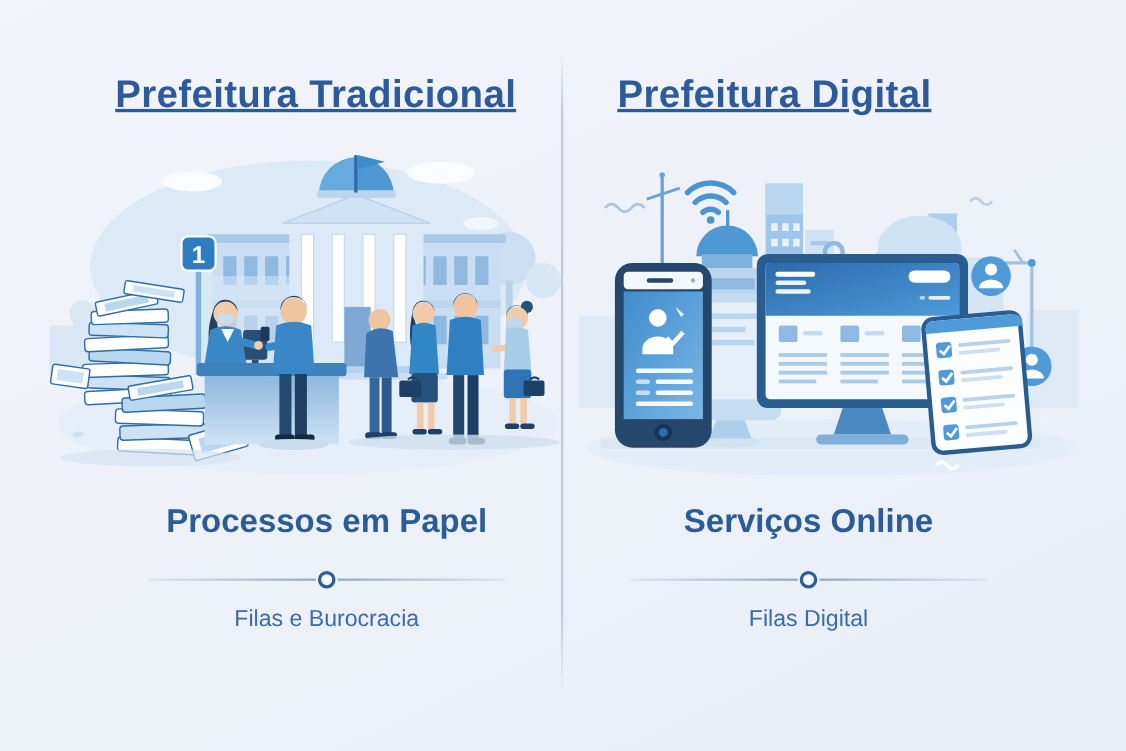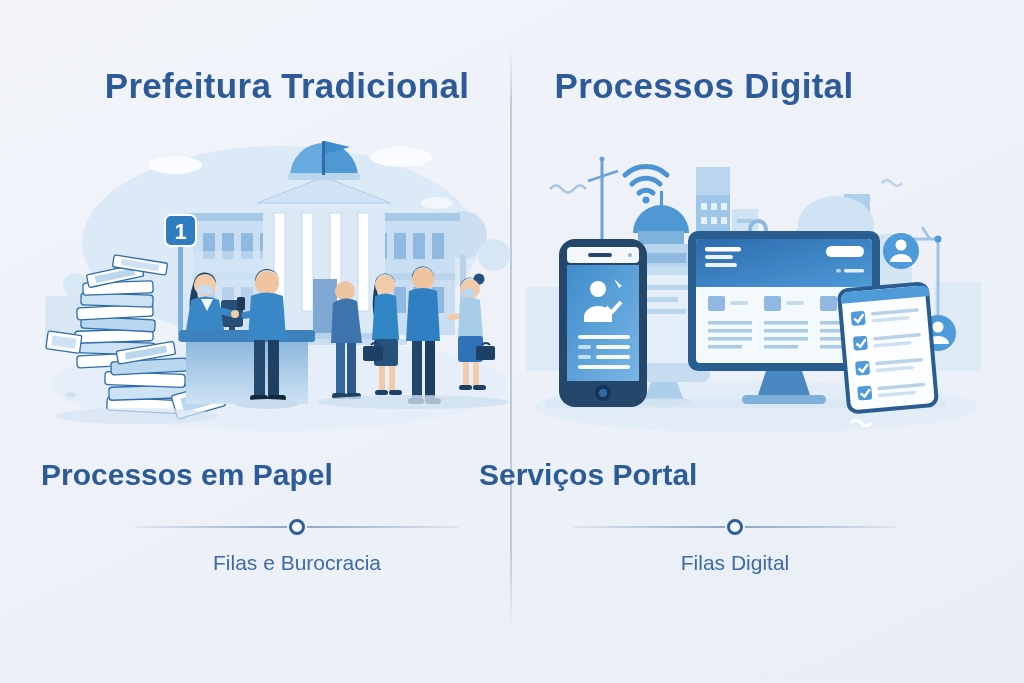--- a/index.html
+++ b/index.html
@@ -10,29 +10,29 @@
   }
   .vertical-divider{
     position:absolute;left:510px;top:48px;width:2px;height:582px;
     background:linear-gradient(to bottom,rgba(172,187,210,0),rgba(172,187,210,.75) 10%,rgba(172,187,210,.75) 86%,rgba(172,187,210,0));
   }
   .panel{position:absolute;top:0;width:512px;height:683px;}
   .panel.left{left:0;}
   .panel.right{left:512px;}
   .panel-title{
     position:absolute;top:66px;left:0;width:100%;text-align:center;
-    font-size:35px;font-weight:bold;color:#2d5b99;letter-spacing:.3px;
+    font-size:35px;font-weight:bold;color:#2d5b99;letter-spacing:.3px;text-decoration:underline;
   }
   .left .panel-title{transform:translateX(31px);}
   .right .panel-title{transform:translateX(-64px);}
   .illustration{position:absolute;}
   .left .illustration{left:45px;top:133px;}
   .right .illustration{left:14px;top:139px;}
   .caption-primary{
-    position:absolute;top:458px;left:0;width:100%;
+    position:absolute;top:458px;left:0;width:100%;text-align:center;
     font-size:30px;font-weight:bold;color:#2c5c97;
   }
   .left .caption-primary{transform:translateX(41px);}
   .right .caption-primary{transform:translateX(-33px);}
   .divider-row{position:absolute;top:519px;width:324px;display:flex;align-items:center;}
   .left .divider-row{left:135px;}
   .right .divider-row{left:61px;}
   .divider-row .line{flex:1;height:1.5px;}
   .divider-row .line.l{background:linear-gradient(to right,rgba(150,170,198,.15),#93a9c6);}
   .divider-row .line.r{background:linear-gradient(to left,rgba(150,170,198,.15),#93a9c6);}
@@ -266,21 +266,21 @@
     <div class="caption-primary">Processos em Papel</div>
     <div class="divider-row">
       <span class="line l"></span>
       <span class="dot"></span>
       <span class="line r"></span>
     </div>
     <div class="caption-secondary">Filas e Burocracia</div>
   </div>
 
   <div class="panel right">
-    <div class="panel-title">Processos Digital</div>
+    <div class="panel-title">Prefeitura Digital</div>
 
     <svg class="illustration" width="455" height="300" viewBox="0 0 455 300" xmlns="http://www.w3.org/2000/svg">
       <defs>
         <linearGradient id="phoneScreen" x1="0" y1="0" x2="1" y2="1">
           <stop offset="0" stop-color="#3f8ccc"></stop>
             <stop offset="1" stop-color="#7ab6e6"></stop>
         </linearGradient>
         <linearGradient id="hdrGrad" x1="0" y1="0" x2="1" y2="1">
           <stop offset="0" stop-color="#2c6bad"></stop>
             <stop offset="1" stop-color="#4f9ad8"></stop>
@@ -486,21 +486,21 @@
           <rect x="70" y="216" width="34" height="4" rx="2" opacity="0.95"></rect>
           <rect x="52" y="226" width="52" height="4" rx="2" opacity="0.95"></rect>
         </g>
         <circle cx="77" cy="254" r="8" fill="#16355a"></circle>
         <circle cx="77" cy="254" r="4" fill="#2f6da8"></circle>
       </g>
 
       <path d="M325 284 q5 -6 10 0 q5 6 10 0" stroke="#ffffff" stroke-width="3" fill="none"></path>
     </svg>
 
-    <div class="caption-primary">Serviços Portal</div>
+    <div class="caption-primary">Serviços Online</div>
     <div class="divider-row">
       <span class="line l"></span>
       <span class="dot"></span>
       <span class="line r"></span>
     </div>
     <div class="caption-secondary">Filas Digital</div>
   </div>
 
 </div>
 

